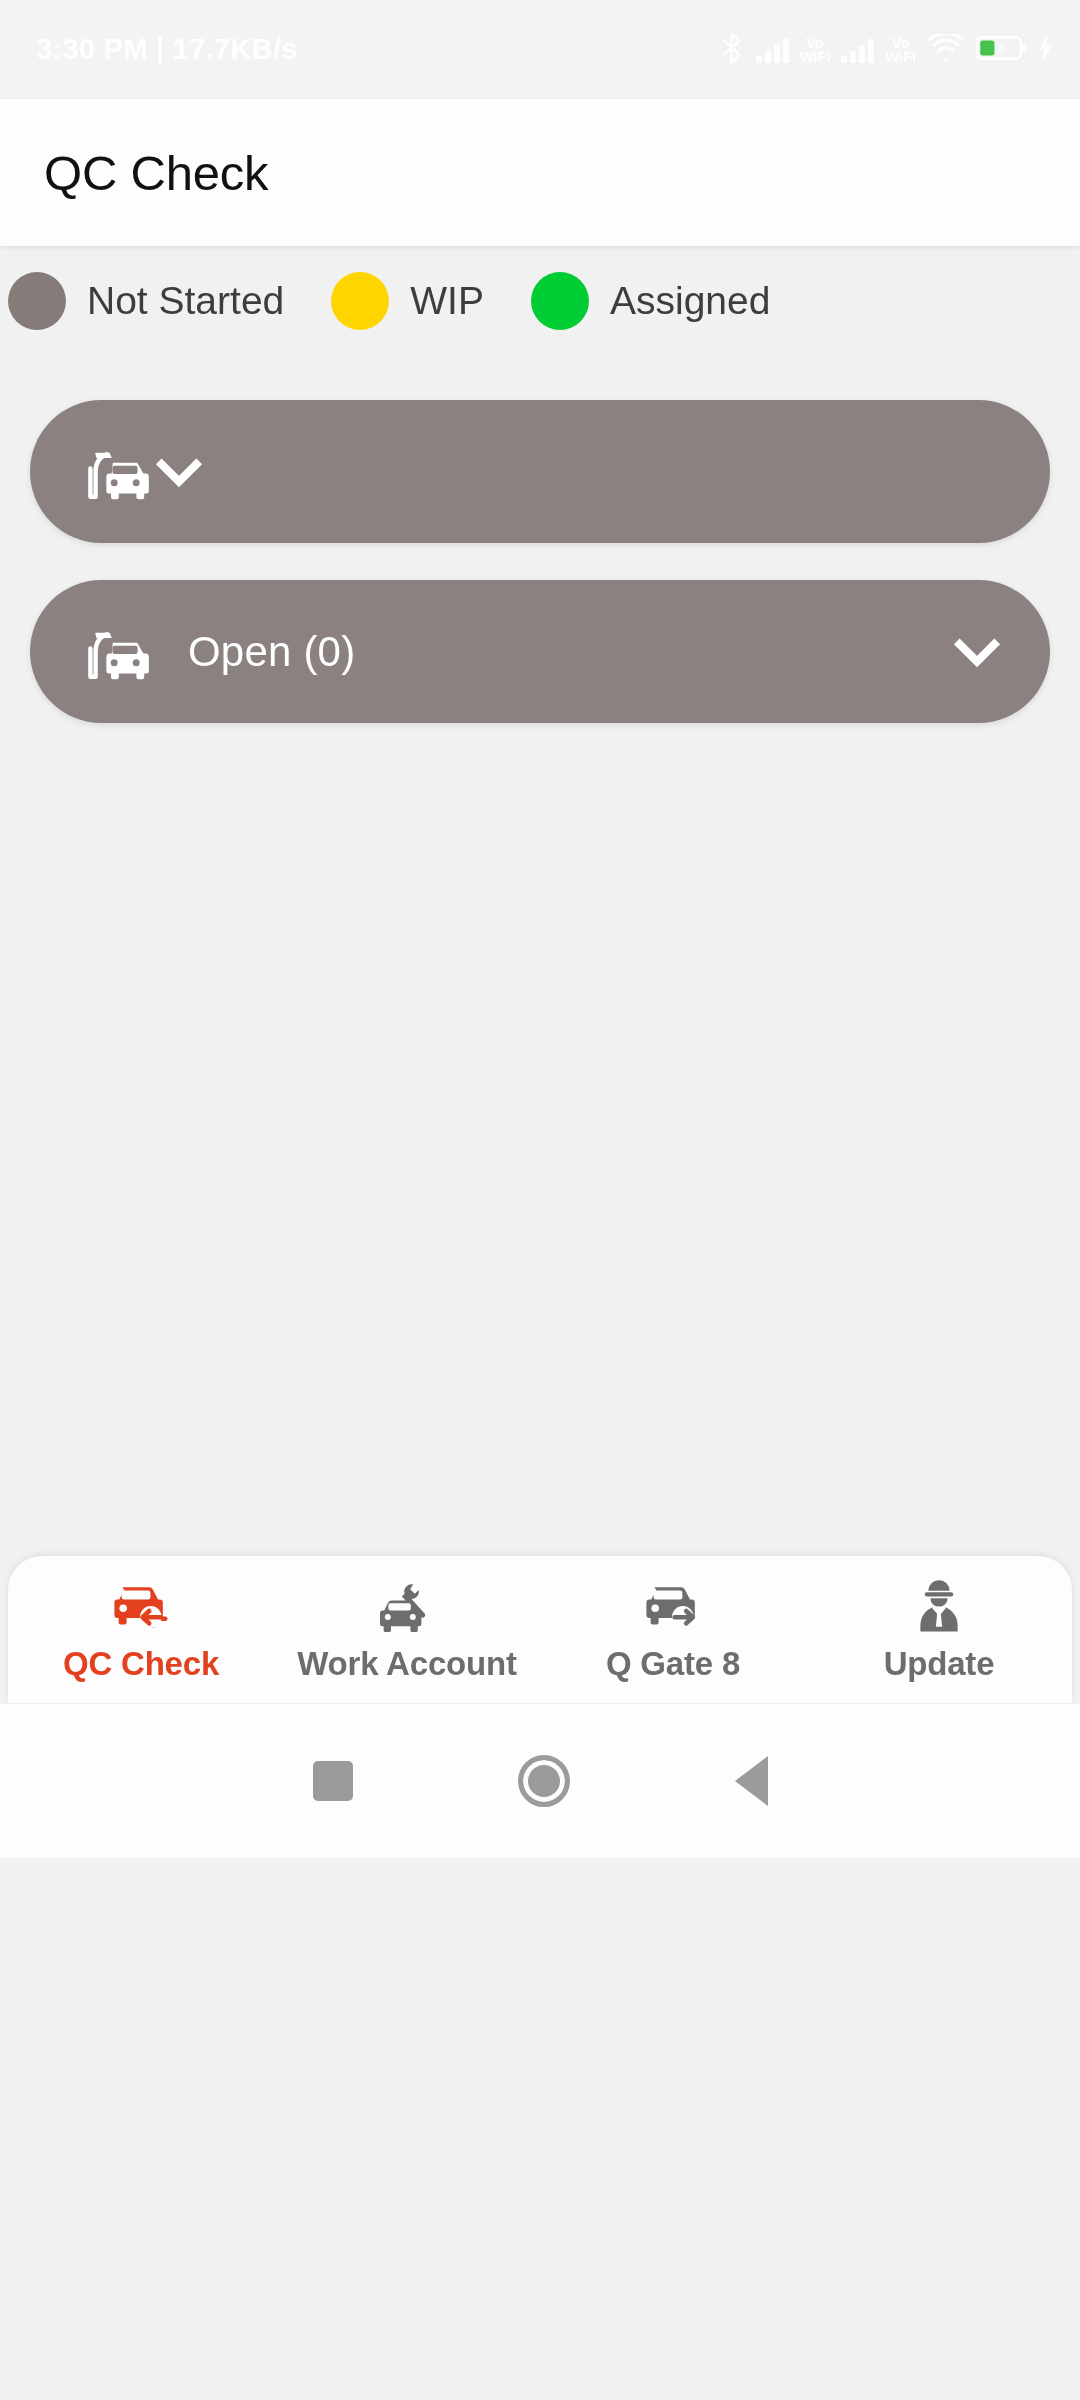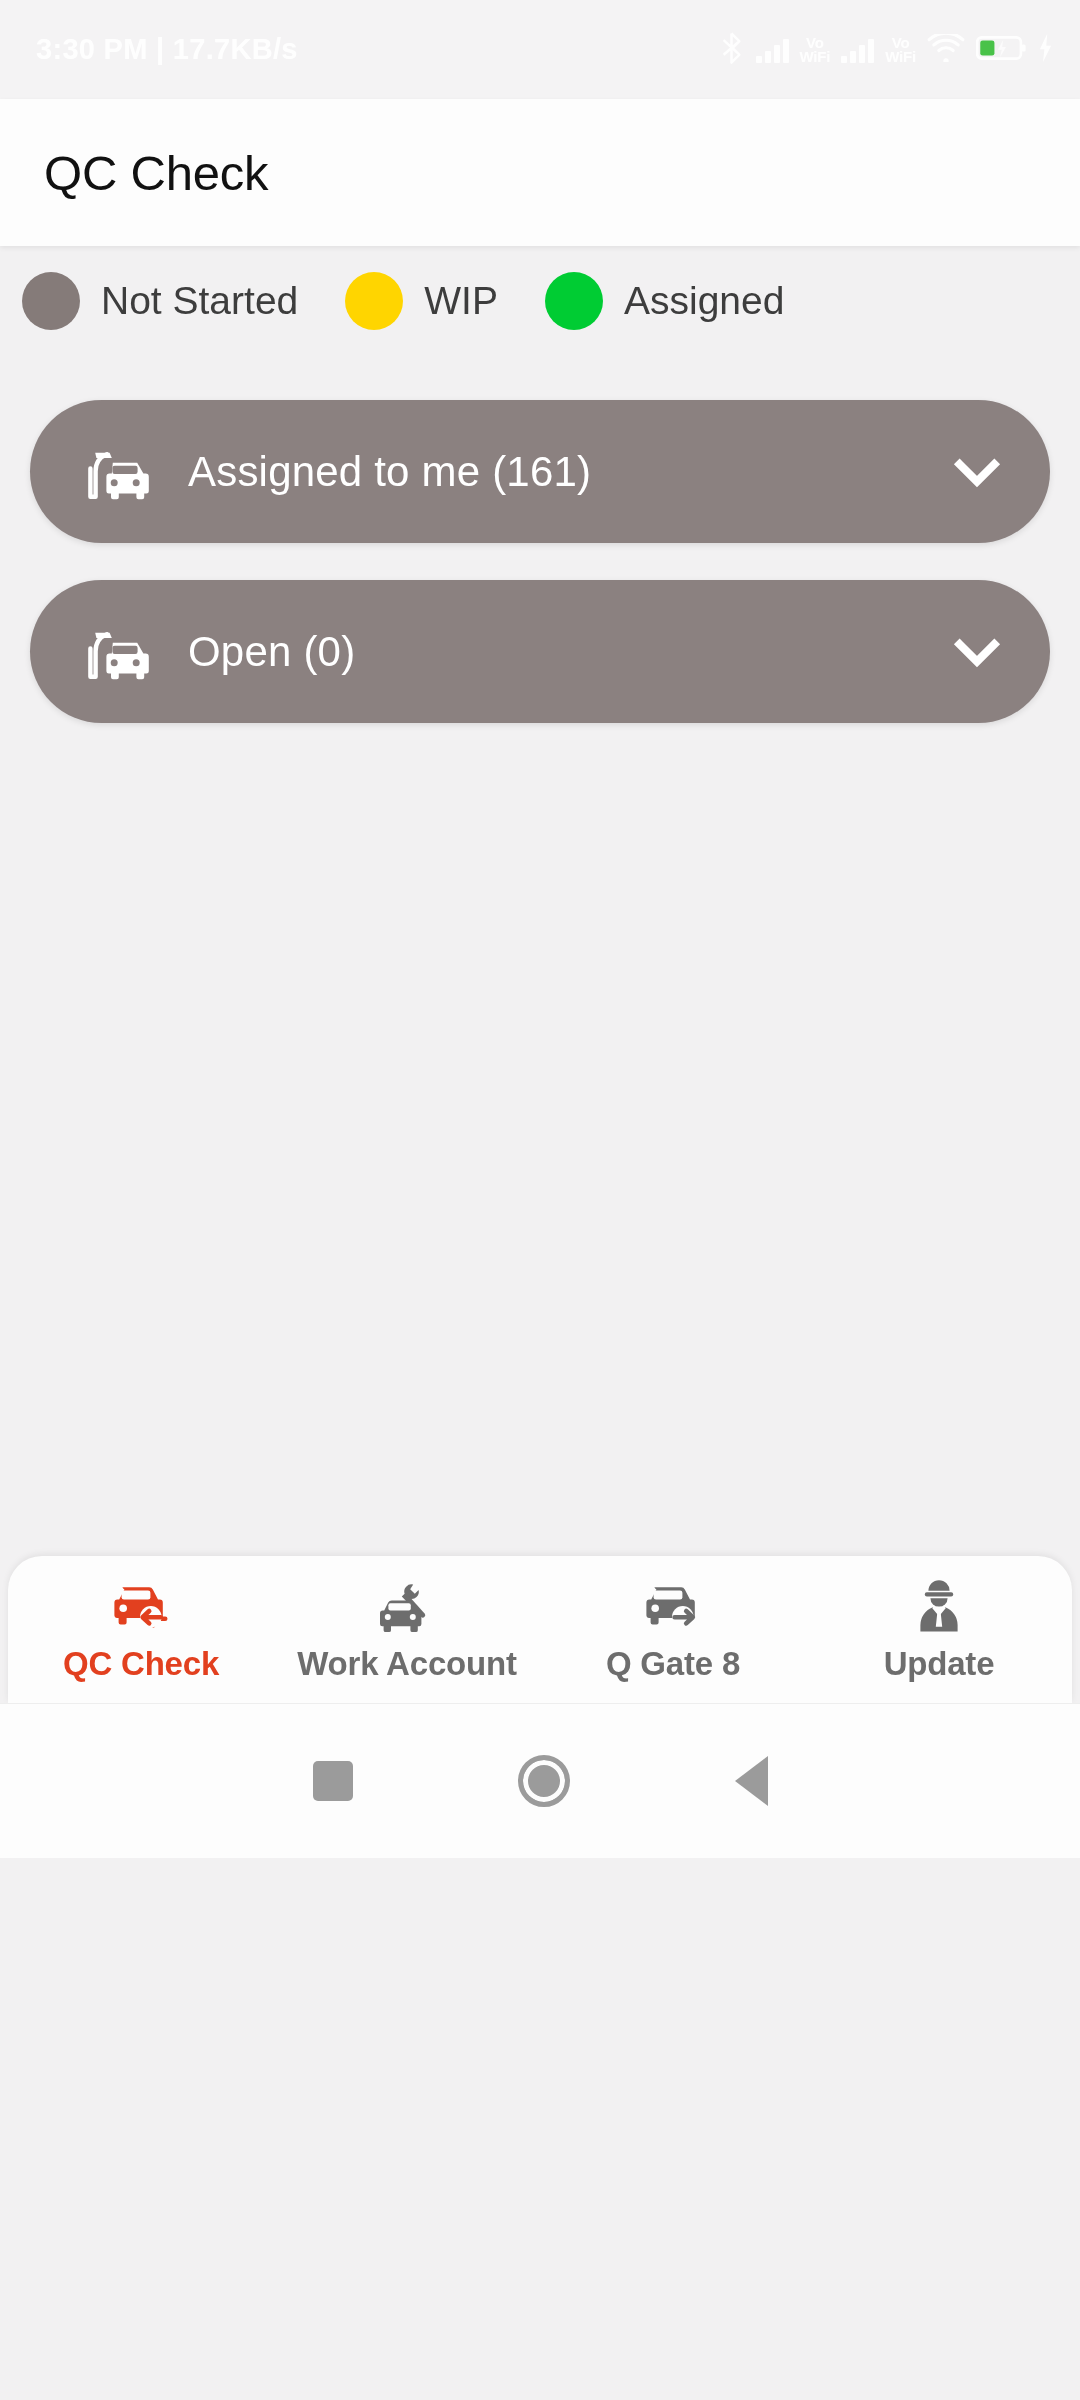--- a/index.html
+++ b/index.html
@@ -42,21 +42,21 @@
     box-shadow:0 2px 5px rgba(0,0,0,.07);
     display:flex; align-items:center;
     padding-left:44px;
     z-index:5;
   }
   .appbar-title{ font-size:49px; color:#111111; font-weight:400; letter-spacing:-.2px; }
 
   
   .legend{
     position:absolute; top:246px; left:0; width:1080px; height:110px;
-    display:flex; align-items:center; padding-left:22px;
+    display:flex; align-items:center; padding-left:8px;
   }
   .legend-item{ display:flex; align-items:center; margin-right:47px; }
   .legend-dot{ width:58px; height:58px; border-radius:50%; flex:0 0 58px; }
   .legend-label{ font-size:39px; color:#3d3d3d; margin-left:21px; white-space:nowrap; }
 
   
   .cards{ position:absolute; top:400px; left:0; width:1080px; }
   .card{
     position:relative;
     margin:0 30px 37px 30px;
@@ -210,21 +210,20 @@
       <span class="card-icon">
         <svg width="66" height="56" viewBox="0 0 33 28">
           <path d="M2.2 12.2 V26.4 h2.6 V13.6 c0-4.4 2.4-7.2 5.6-8.5" stroke="#ffffff" stroke-width="2.2" fill="none" stroke-linecap="round" stroke-linejoin="round"></path>
           <path d="M4.6 4.4 h7.2 l1.1 2.6 H5.2 Z" fill="#ffffff"></path>
           <path d="M13.4 9.4 h12.2 l3.1 5.4 h1.1 a1.6 1.6 0 0 1 1.6 1.6 v7.2 a1.2 1.2 0 0 1-1.2 1.2 h-1.1 v1.8 a1 1 0 0 1-1 1 h-1.9 a1 1 0 0 1-1-1 v-1.8 H16.4 v1.8 a1 1 0 0 1-1 1 h-1.9 a1 1 0 0 1-1-1 v-1.8 h-1.1 a1.2 1.2 0 0 1-1.2-1.2 v-7.2 a1.6 1.6 0 0 1 1.6-1.6 h1.1 Z" fill="#ffffff"></path>
           <rect x="13.2" y="10.9" width="12.6" height="4.1" rx="1.1" fill="#8b8180"></rect>
           <circle cx="14.1" cy="19.4" r="1.75" fill="#8b8180"></circle>
           <circle cx="25.1" cy="19.4" r="1.75" fill="#8b8180"></circle>
         </svg>
       </span>
-      <span class="card-label">Assigned to me (161)</span>
       <span class="card-chevron">
         <svg width="54" height="54" viewBox="0 0 28 28">
             <path d="M5 10 L14 19 L23 10" stroke="#ffffff" stroke-width="4.2" fill="none" stroke-linecap="square" stroke-linejoin="miter"></path>
           </svg>
       </span>
     </div>
 
     <div class="card" style="background: rgb(139, 129, 128);">
       <span class="card-icon">
         <svg width="66" height="56" viewBox="0 0 33 28">

